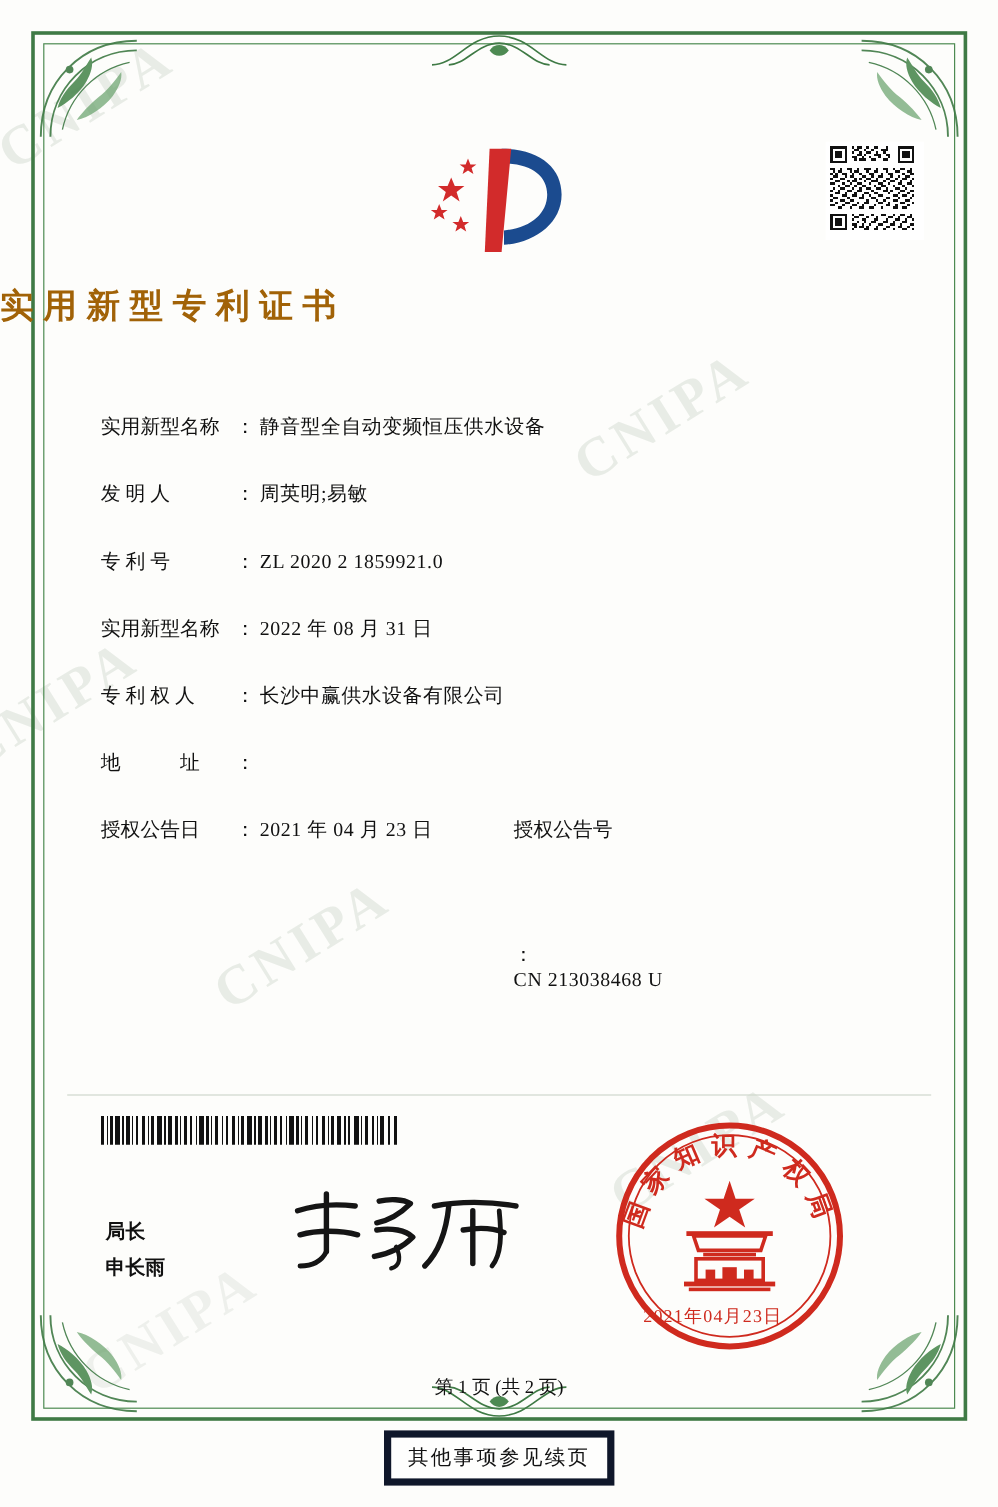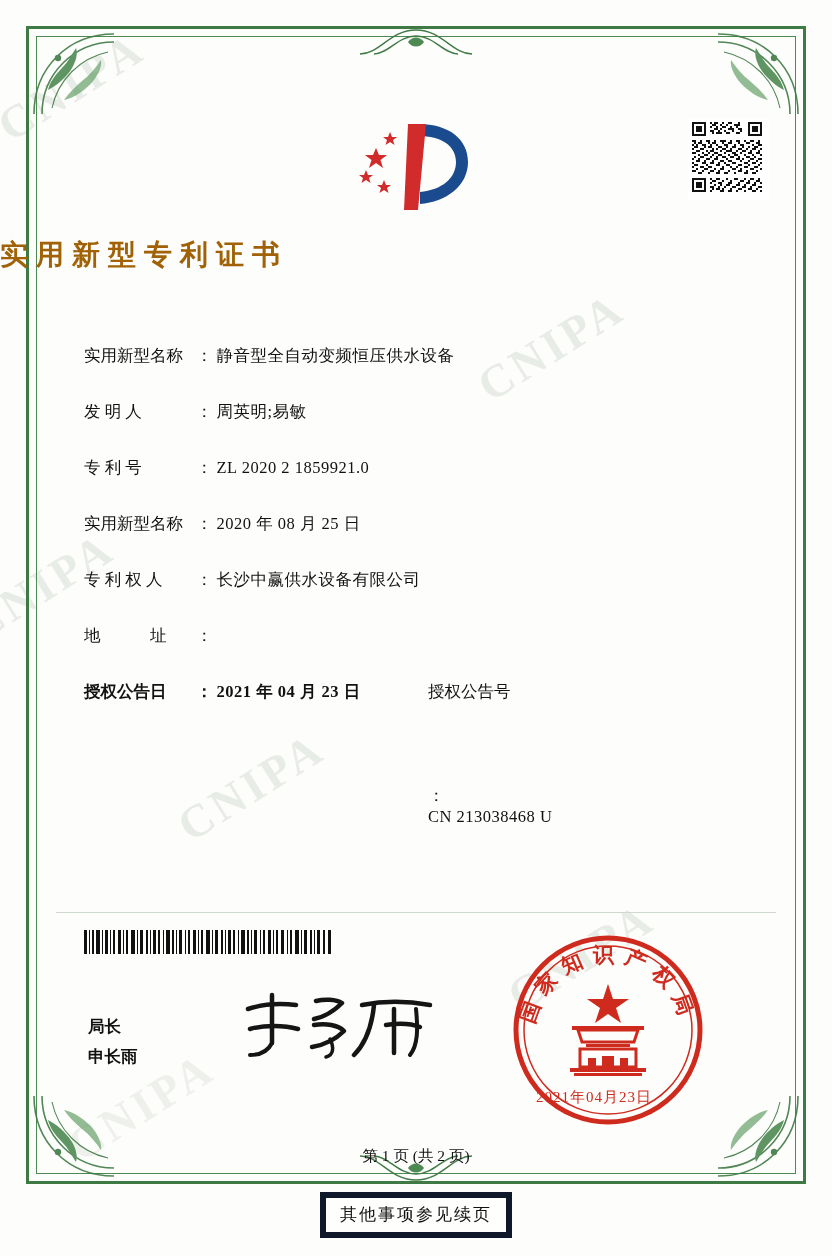--- a/index.html
+++ b/index.html
@@ -162,21 +162,21 @@
   }
   .field-value {
     flex: 1 1 auto;
     letter-spacing: 0.5px;
   }
 
   .field-row.double {
     display: flex;
     align-items: baseline;
   }
-  .half-left { display: flex; align-items: center; width: 344px; font-weight: bold; }
+  .half-left { display: flex; align-items: center; width: 344px; }
   .half-right { display: flex; align-items: baseline; flex-direction: column; }
   .half-right .field-label { width: 104px; flex: 0 0 104px; }
 
   
   .body-text {
     position: absolute;
     left: 84px;
     top: 707px;
     width: 666px;
     font-size: 16.5px;
@@ -623,21 +623,21 @@
 
     <div class="field-row">
       <span class="field-label">专 利 号</span>
       <span class="field-colon">：</span>
       <span class="field-value">ZL 2020 2 1859921.0</span>
     </div>
 
     <div class="field-row">
       <span class="field-label">实用新型名称</span>
       <span class="field-colon">：</span>
-      <span class="field-value">2020 年 08 月 25 日</span>
+      <span class="field-value">2022 年 08 月 31 日</span>
     </div>
 
     <div class="field-row">
       <span class="field-label">专 利 权 人</span>
       <span class="field-colon">：</span>
       <span class="field-value">长沙中赢供水设备有限公司</span>
     </div>
 
     <div class="field-row">
       <span class="field-label">地　　　址</span>

